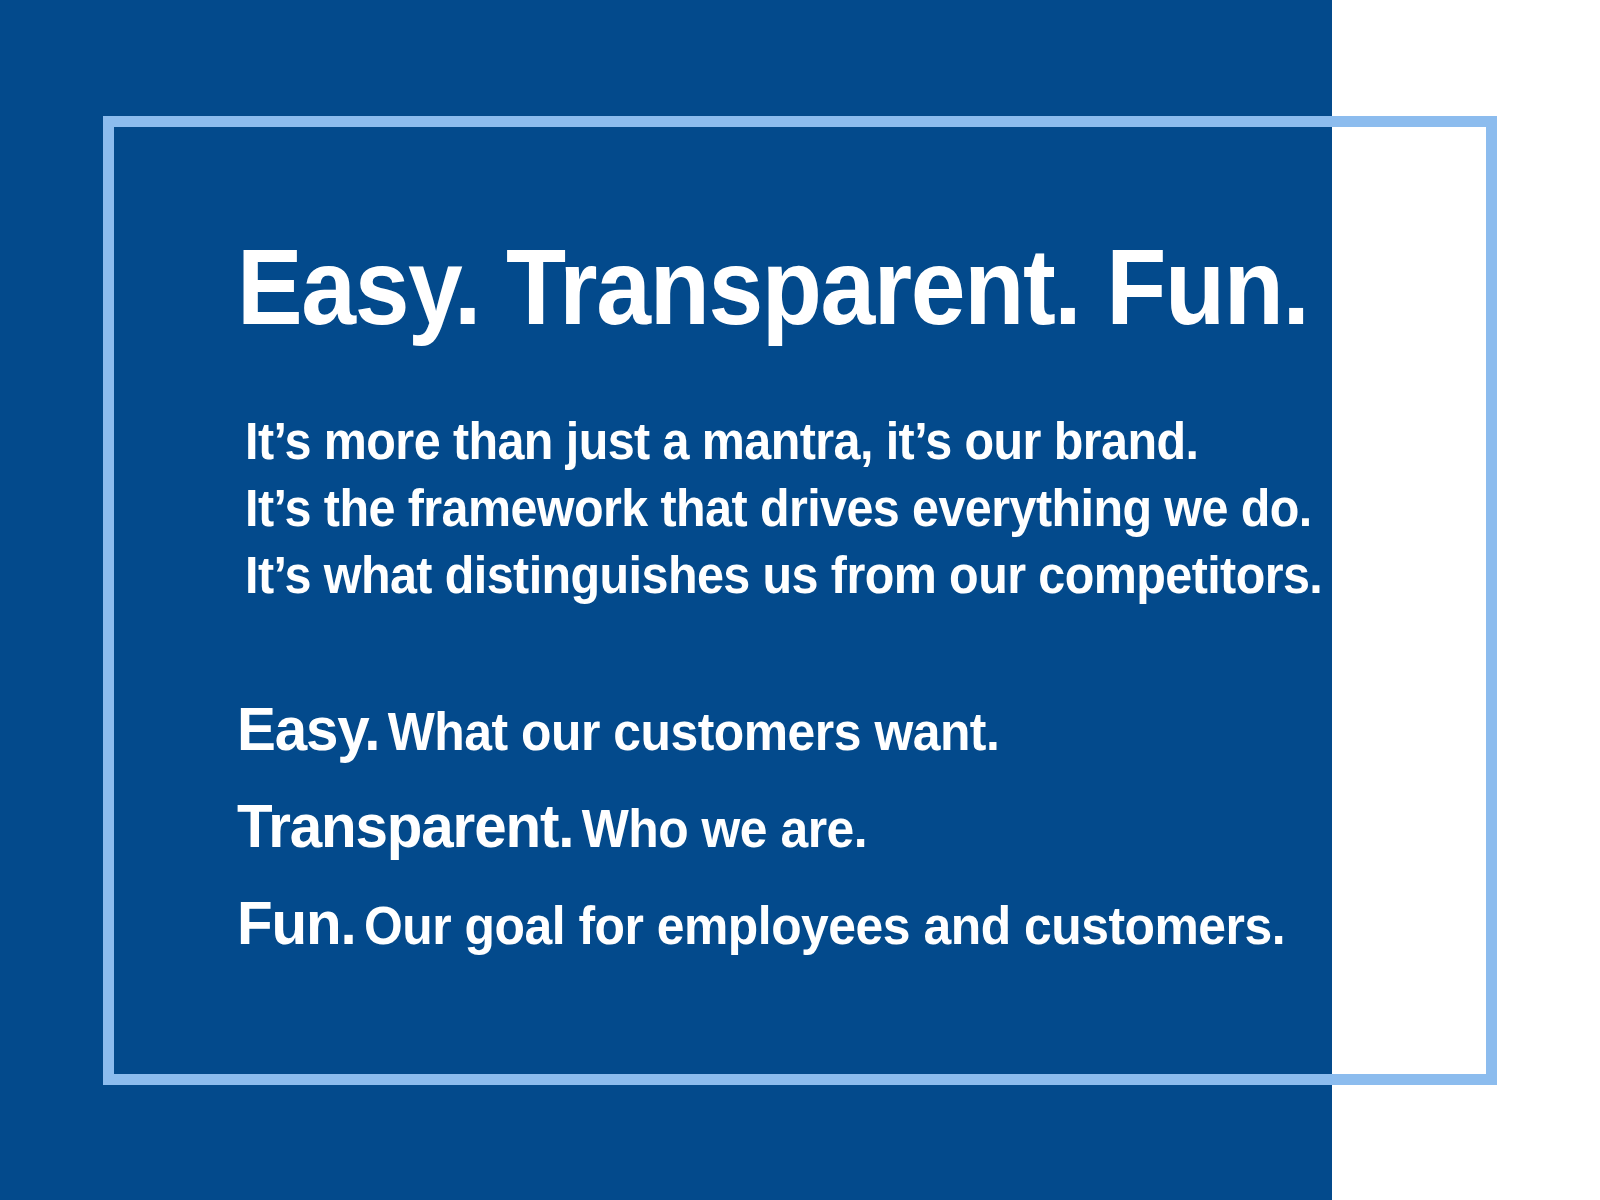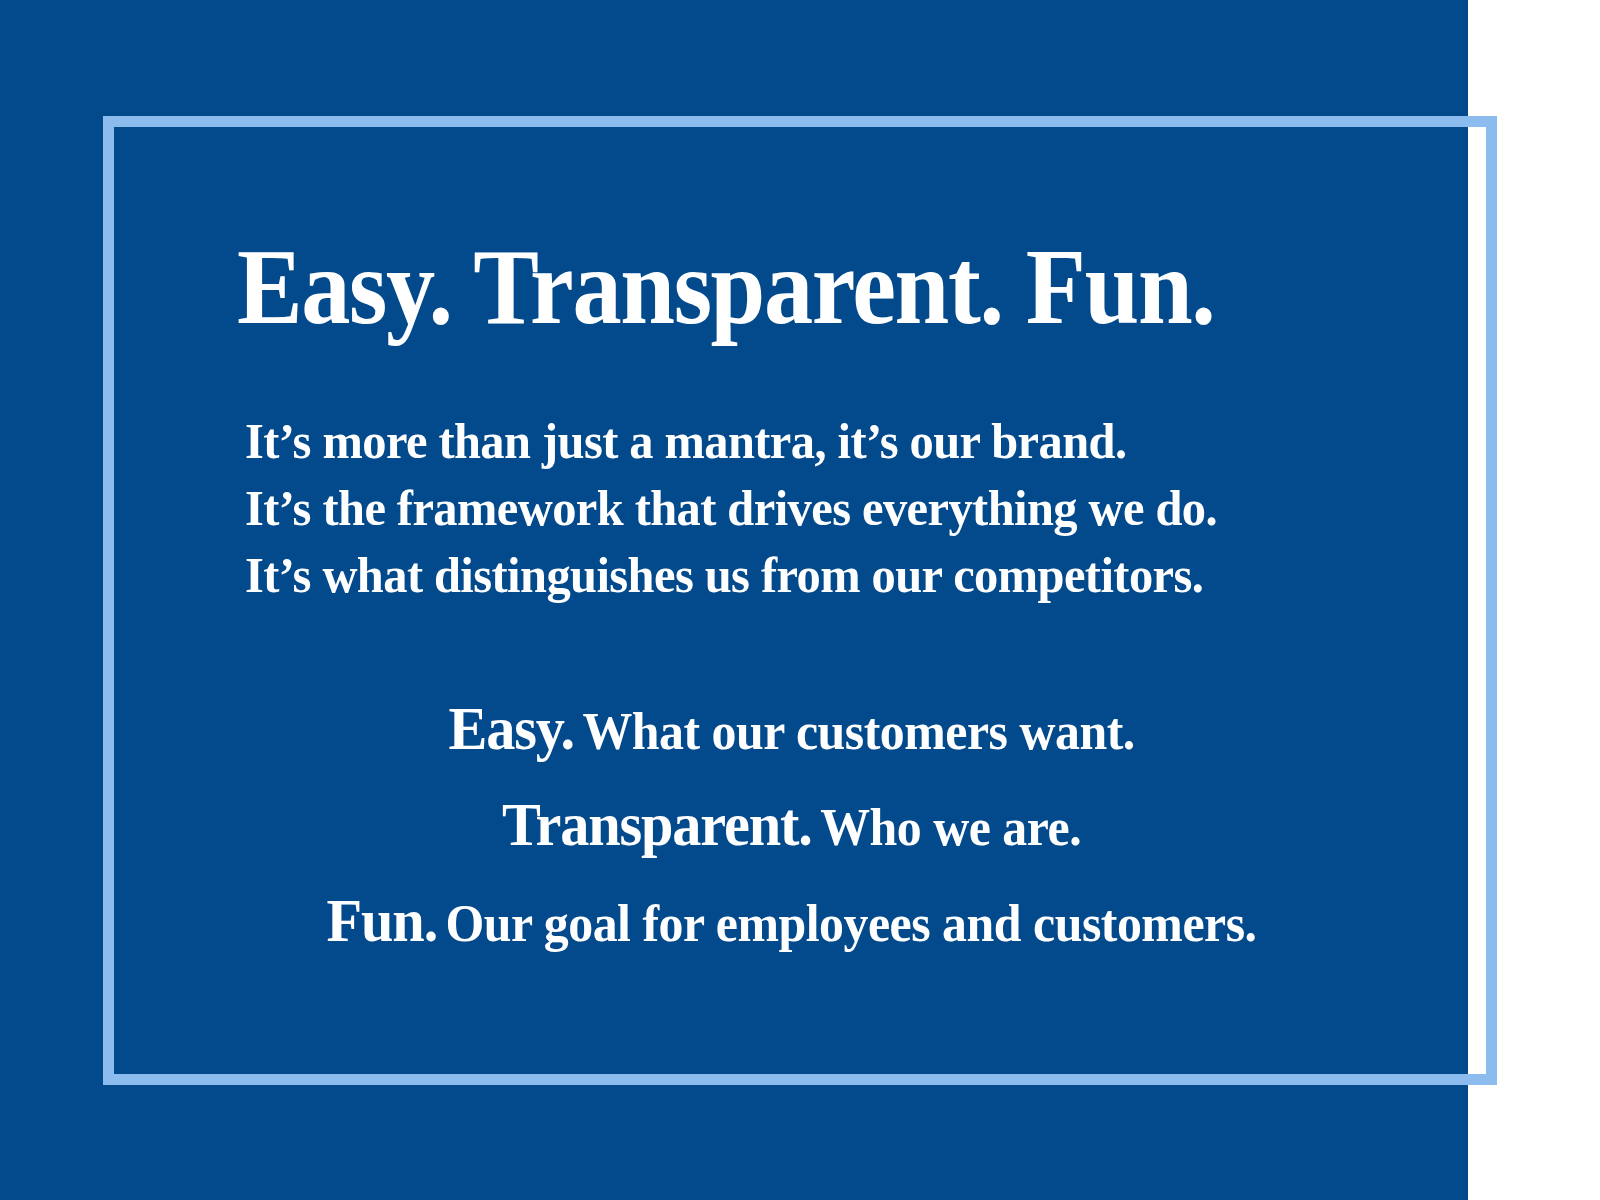--- a/index.html
+++ b/index.html
@@ -11,25 +11,24 @@
   body {
     width: 1600px;
     height: 1200px;
     overflow: hidden;
     font-family: "Liberation Sans", sans-serif;
     -webkit-font-smoothing: antialiased;
   }
 
   #slide {
     position: relative;
-    width: 1468px;
+    width: 1332px;
     height: 1200px;
     background: #034a8c;
     box-sizing: border-box;
-    font-family: Liberation Serif, serif;
   }
 
   
   #frame {
     position: absolute;
     left: 103px;
     top: 116px;
     width: 1394px;
     height: 969px;
     border: 11px solid #8cbcee;
@@ -82,21 +81,20 @@
     transform: scaleX(0.95);
     transform-origin: left center;
   }
 
   
   #definitions {
     position: absolute;
     left: 0;
     top: 572px;
     width: 1180px;
-    text-align: center;
   }
 
   #definitions .def-line {
     margin: 0;
     padding: 0;
     line-height: 81px;
     white-space: nowrap;
     color: #ffffff;
     transform: scaleX(0.94);
     transform-origin: left center;

